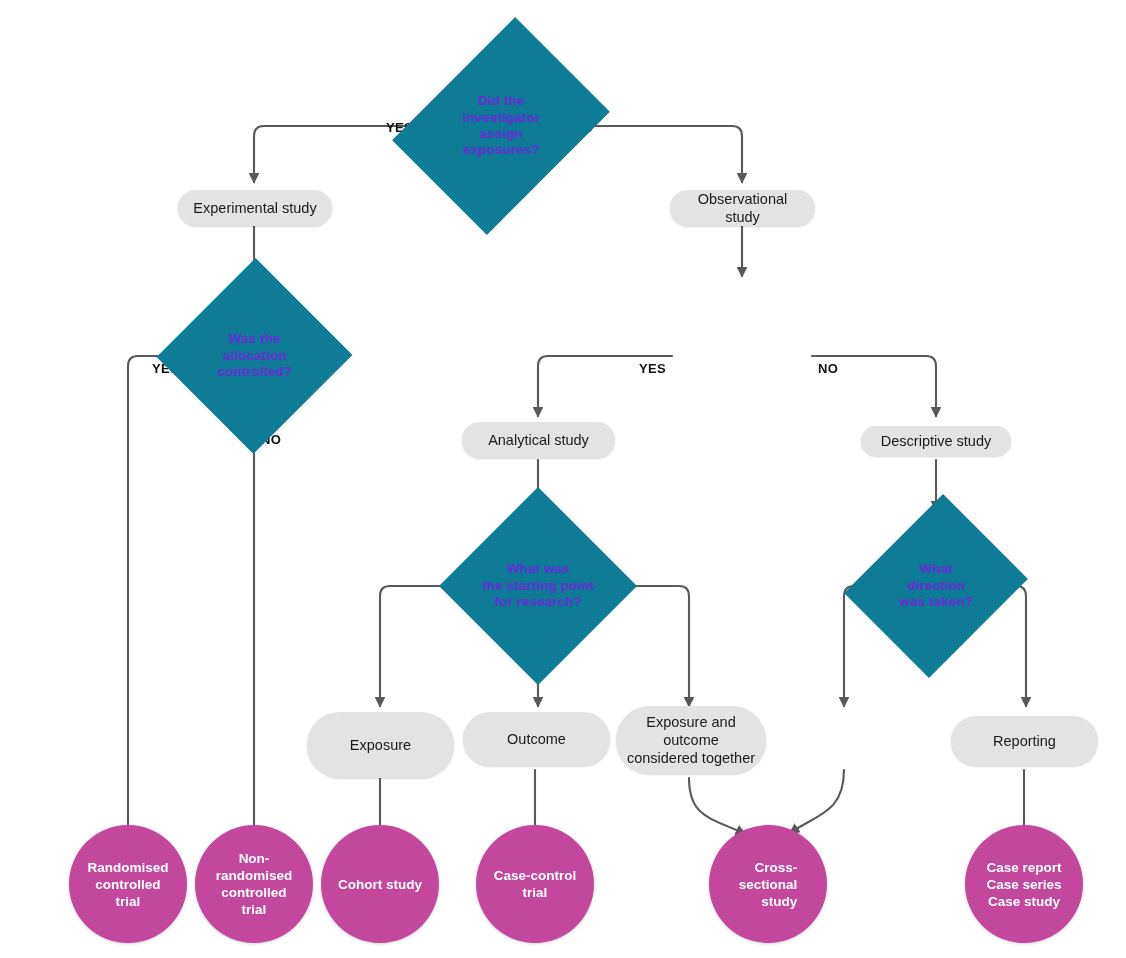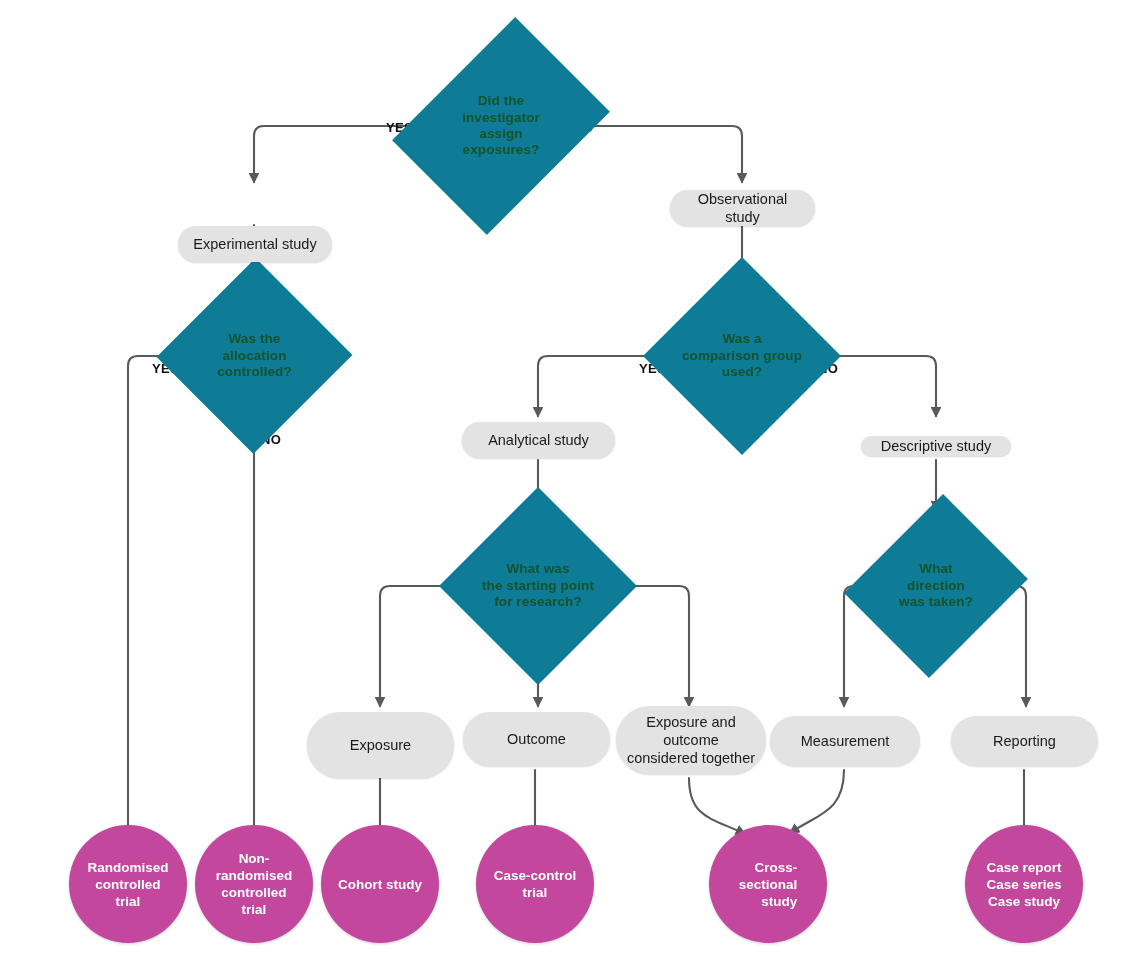--- a/index.html
+++ b/index.html
@@ -42,21 +42,21 @@
     position: absolute;
     left: 0; top: 0;
     width: 100%;
     height: 100%;
     background: #0e7c96;
     transform: rotate(45deg);
   }
   .diamond .dlabel {
     position: relative;
     z-index: 2;
-    color: #14532d;
+    color: #6d28d9;
     font-weight: bold;
     font-size: 13.5px;
     line-height: 1.22;
     letter-spacing: 0.1px;
     white-space: pre-line;
     padding: 0 2px;
   }
 
   
   .pill {
@@ -161,75 +161,66 @@
 exposures?</div>
   </div>
 
   <div class="node diamond" style="left:186px; top:286px; width:137px; height:140px;">
     <div class="shape"></div>
     <div class="dlabel">Was the
 allocation
 controlled?</div>
   </div>
 
-  <div class="node diamond" style="left:672px; top:286px; width:140px; height:140px;">
-    <div class="shape"></div>
-    <div class="dlabel">Was a
-comparison group
-used?</div>
-  </div>
 
   <div class="node diamond" style="left:468px; top:516px; width:140px; height:140px;">
     <div class="shape"></div>
     <div class="dlabel">What was
 the starting point
 for research?</div>
   </div>
 
   <div class="node diamond" style="left:876px; top:516px; width:120px; height:140px;justify-content:center;">
     <div class="shape"></div>
     <div class="dlabel">What
 direction
 was taken?</div>
   </div>
 
-  <div class="node pill" style="left:178px; top:190px; width:154px; height:36px;margin-top:36px;">
+  <div class="node pill" style="left:178px; top:190px; width:154px; height:36px;">
     <span>Experimental study</span>
   </div>
 
   <div class="node pill" style="left:670px; top:190px; width:145px; height:36px;">
     <span>Observational
 study</span>
   </div>
 
   <div class="node pill" style="left:462px; top:422px; width:153px; height:36px;">
     <span>Analytical study</span>
   </div>
 
-  <div class="node pill" style="left:861px; top:436px; width:150px; height:20px;">
+  <div class="node pill" style="left:861px; top:426px; width:150px; height:30px;">
     <span>Descriptive study</span>
   </div>
 
   <div class="node pill" style="left:307px; top:712px; width:147px; height:66px;">
     <span>Exposure</span>
   </div>
 
   <div class="node pill" style="left:463px; top:712px; width:147px; height:54px;">
     <span>Outcome</span>
   </div>
 
   <div class="node pill" style="left:616px; top:706px; width:150px; height:68px;">
     <span>Exposure and
 outcome
 considered together</span>
   </div>
 
-  <div class="node pill" style="left:770px; top:716px; width:150px; height:50px;">
-    <span>Measurement</span>
-  </div>
 
   <div class="node pill" style="left:951px; top:716px; width:147px; height:50px;">
     <span>Reporting</span>
   </div>
 
   <div class="node circle" style="left:69px; top:825px; width:118px; height:118px;">
     <span>Randomised
 controlled
 trial</span>
   </div>

